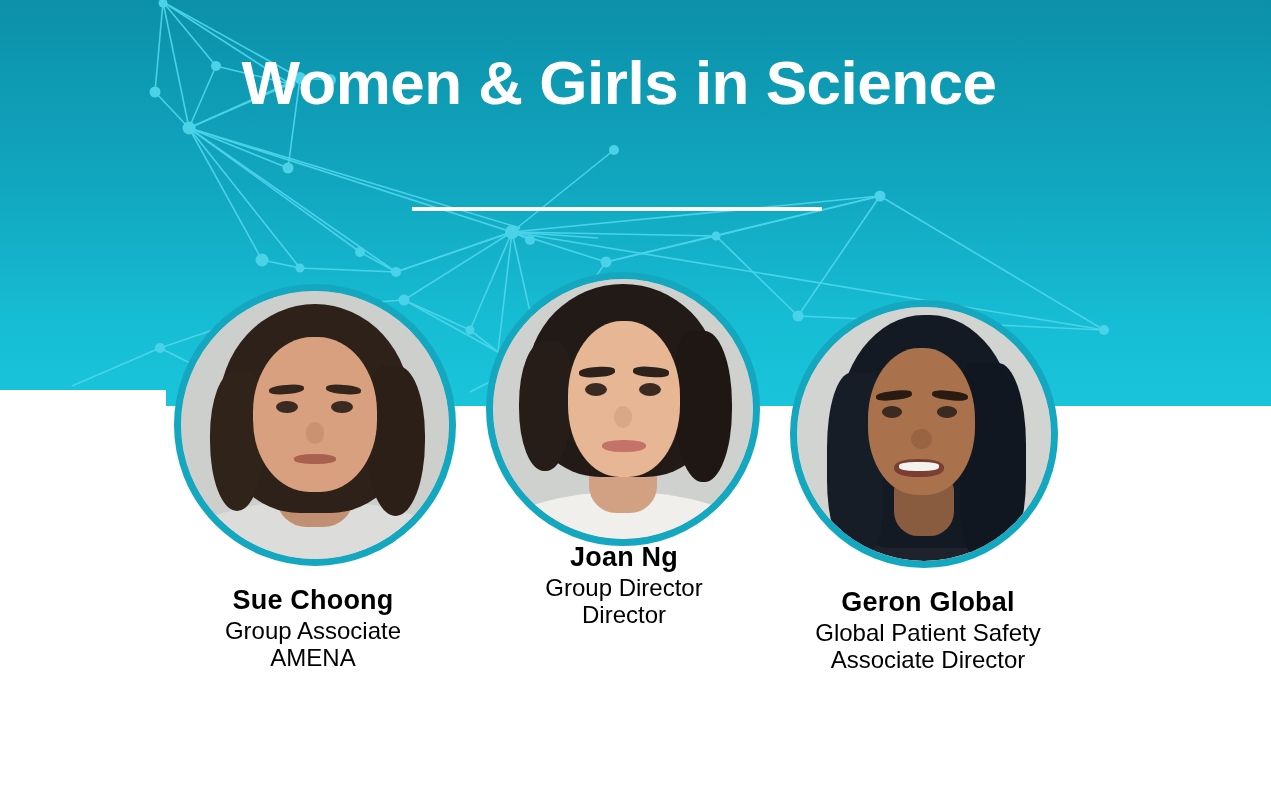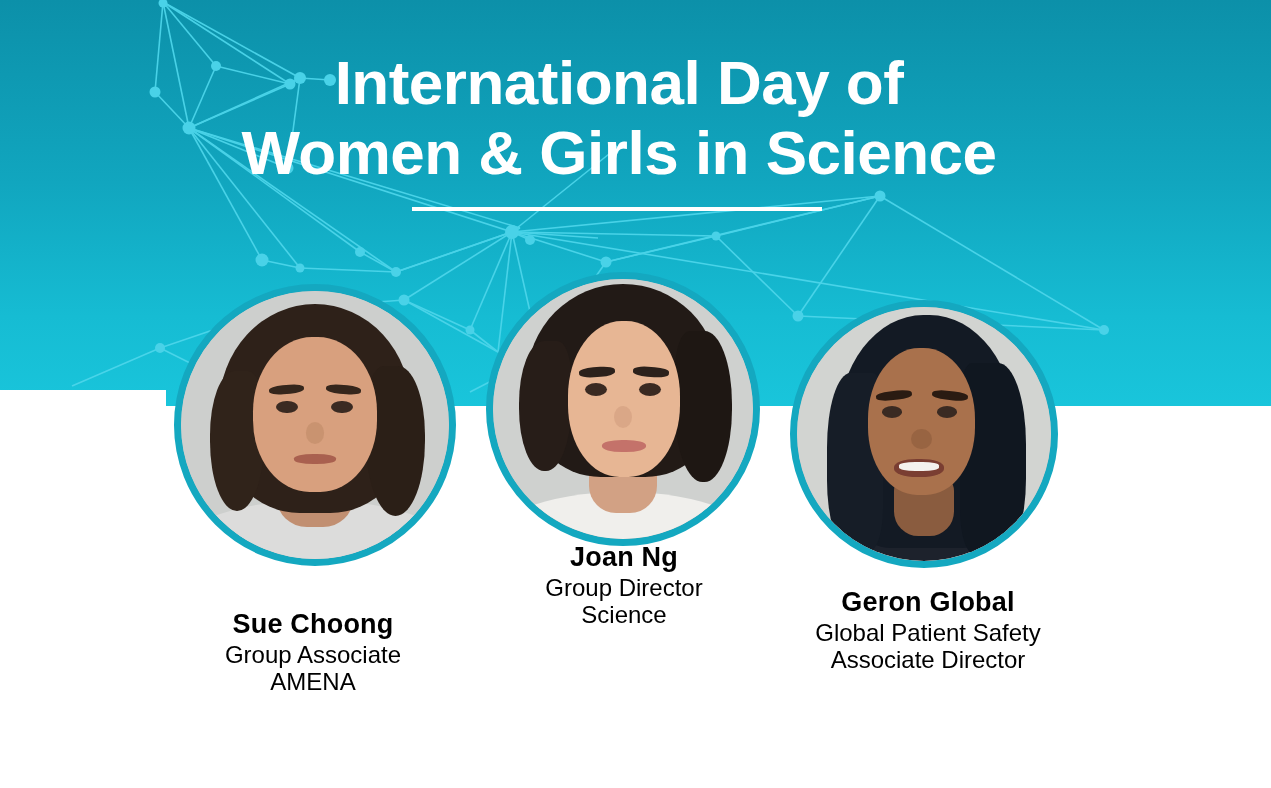--- a/index.html
+++ b/index.html
@@ -96,21 +96,21 @@
     font-weight: bold;
     font-size: 27px;
     line-height: 33px;
     letter-spacing: 0.2px;
   }
   .cap-role {
     font-weight: normal;
     font-size: 24px;
     line-height: 27px;
   }
-  #c1 { left: 165px; top: 584px; width: 296px; margin-top: 24px; }
+  #c1 { left: 165px; top: 584px; width: 296px; }
   #c2 { left: 490px; top: 541px; width: 268px; }
   #c3 { left: 785px; top: 586px; width: 286px; }
 
   
   .ph-bg       { position:absolute; inset:0; background:#cbcdcb; }
   .ph-shoulder { position:absolute; border-radius:50% 50% 0 0; }
   .ph-neck     { position:absolute; border-radius:26% 26% 40% 40%; }
   .ph-face     { position:absolute; border-radius:48% 48% 46% 46%; }
   .ph-hair     { position:absolute; }
   .ph-eye      { position:absolute; border-radius:50%; background:#3a2a22; }
@@ -213,21 +213,20 @@
       <circle cx="716" cy="236" r="4.5"></circle>
       <circle cx="798" cy="316" r="5.5"></circle>
       <circle cx="880" cy="196" r="5.5"></circle>
       <circle cx="1104" cy="330" r="5"></circle>
       <circle cx="160" cy="348" r="5"></circle>
       <circle cx="272" cy="310" r="4.5"></circle>
     </g>
   </svg>
 
   <div class="title-wrap">
-    <div class="title-line">International Day of</div>
     <div class="title-line">Women &amp; Girls in Science</div>
   </div>
   <div class="title-rule"></div>
 
   <div class="portrait" id="p1">
     <div class="face">
       <div class="ph-bg" style="background:#cdcfcd;"></div>
       <div class="ph-shoulder" style="left:-6%; top:78%; width:112%; height:46%; background:#dcdcdb;"></div>
       <div class="ph-neck" style="left:36%; top:62%; width:28%; height:26%; background:#c18f71;"></div>
       <div class="ph-hair" style="left:14%; top:5%; width:72%; height:78%; border-radius:50% 50% 42% 42%; background:#2e2119;"></div>
@@ -282,21 +281,21 @@
 
   <div class="caption" id="c1">
     <div class="cap-name">Sue Choong</div>
     <div class="cap-role">Group Associate</div>
     <div class="cap-role">AMENA</div>
   </div>
 
   <div class="caption" id="c2">
     <div class="cap-name">Joan Ng</div>
     <div class="cap-role">Group Director</div>
-    <div class="cap-role">Science</div>
+    <div class="cap-role">Director</div>
   </div>
 
   <div class="caption" id="c3">
     <div class="cap-name">Geron Global</div>
     <div class="cap-role">Global Patient Safety</div>
     <div class="cap-role">Associate Director</div>
   </div>
 
 </div>
 

